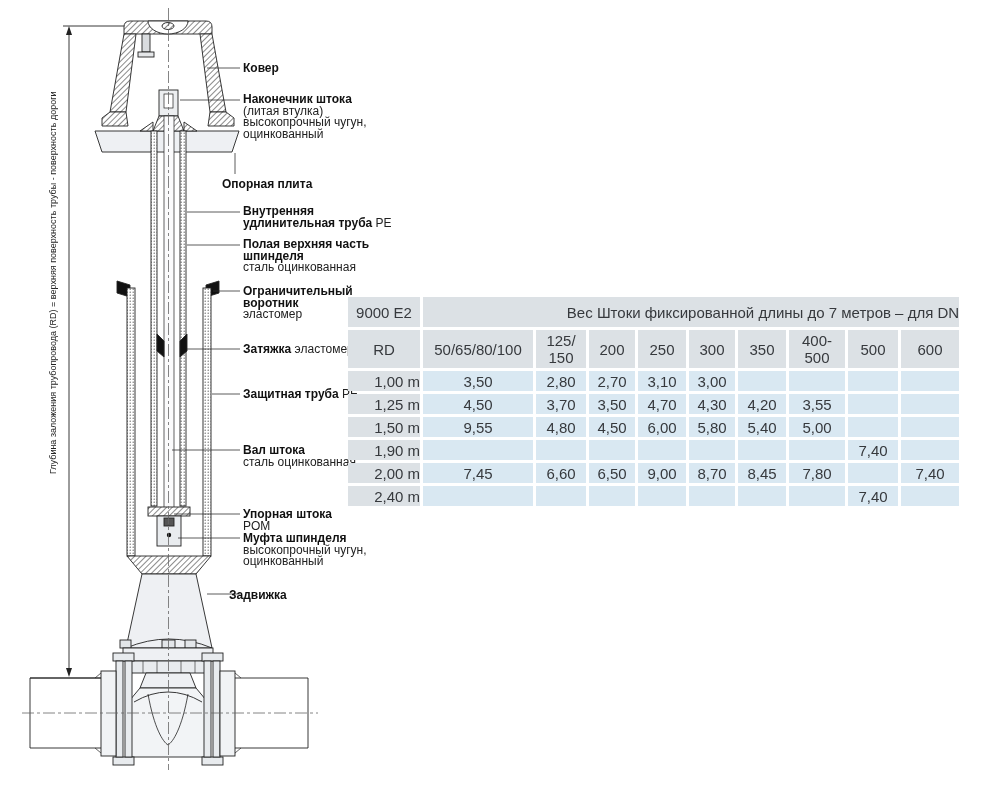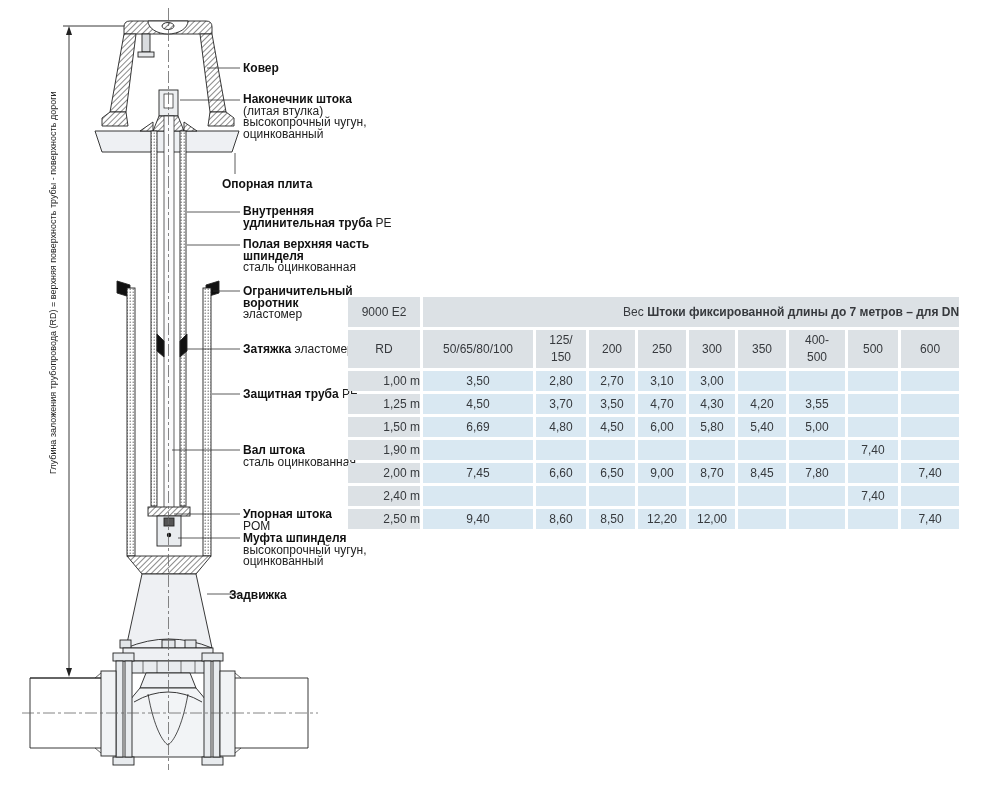--- a/index.html
+++ b/index.html
@@ -7,30 +7,30 @@
           font-family:"Liberation Sans",sans-serif;color:#36393d;}
   
   .lbl{position:absolute;font-size:12px;line-height:11.5px;color:#111;}
   .lbl b{font-weight:700;}
   .lbl .sub{font-weight:400;color:#222;}
   .vlabel{position:absolute;left:48px;top:474px;transform-origin:0 0;transform:rotate(-90deg);
           font-size:9px;white-space:nowrap;color:#222;}
   
   .table-wrap{position:absolute;left:345px;top:294px;}
   table.wtab{border-collapse:separate;border-spacing:3px;table-layout:fixed;width:617px;
-             font-size:12px;color:var(--text,#36393d);}
+             font-size:15px;color:var(--text,#36393d);}
   table.wtab td,table.wtab th{padding:0;vertical-align:middle;font-weight:400;}
   .hdr{background:var(--hdr,#dce1e5);}
   .blue{background:var(--cell,#d9e8f2);}
   .r1 td{height:30px;}
   .r2 th{height:38px;text-align:center;line-height:17px;white-space:pre-line;}
   tbody td{height:20px;}
   .model-cell{text-align:center;}
   .title-cell{text-align:right;padding-right:16px;}
-  .title-cell b{font-weight:700;}
+  .title-cell b{font-weight:400;}
   .rd-head{font-weight:700;}
   .rdcell{background:var(--hdr,#dce1e5);text-align:right;padding-left:8px;}
   .num{text-align:center;}
 </style>
 </head>
 <body>
 
 <div class="canvas">
 
   <svg width="340" height="786" viewBox="0 0 340 786" style="position:absolute;left:0;top:0">
@@ -291,21 +291,21 @@
             <td class="blue num">3,50</td>
             <td class="blue num">4,70</td>
             <td class="blue num">4,30</td>
             <td class="blue num">4,20</td>
             <td class="blue num">3,55</td>
             <td class="blue num"></td>
             <td class="blue num"></td>
           </tr>
           <tr>
             <td class="rdcell">1,50 m</td>
-            <td class="blue num">6,69</td>
+            <td class="blue num">9,55</td>
             <td class="blue num">4,80</td>
             <td class="blue num">4,50</td>
             <td class="blue num">6,00</td>
             <td class="blue num">5,80</td>
             <td class="blue num">5,40</td>
             <td class="blue num">5,00</td>
             <td class="blue num"></td>
             <td class="blue num"></td>
           </tr>
           <tr>
@@ -337,29 +337,17 @@
             <td class="blue num"></td>
             <td class="blue num"></td>
             <td class="blue num"></td>
             <td class="blue num"></td>
             <td class="blue num"></td>
             <td class="blue num"></td>
             <td class="blue num"></td>
             <td class="blue num">7,40</td>
             <td class="blue num"></td>
           </tr>
-          <tr>
-            <td class="rdcell">2,50 m</td>
-            <td class="blue num">9,40</td>
-            <td class="blue num">8,60</td>
-            <td class="blue num">8,50</td>
-            <td class="blue num">12,20</td>
-            <td class="blue num">12,00</td>
-            <td class="blue num"></td>
-            <td class="blue num"></td>
-            <td class="blue num"></td>
-            <td class="blue num">7,40</td>
-          </tr>
         </tbody>
     </table>
   </div>
 
 </div>
 
 </body></html>

